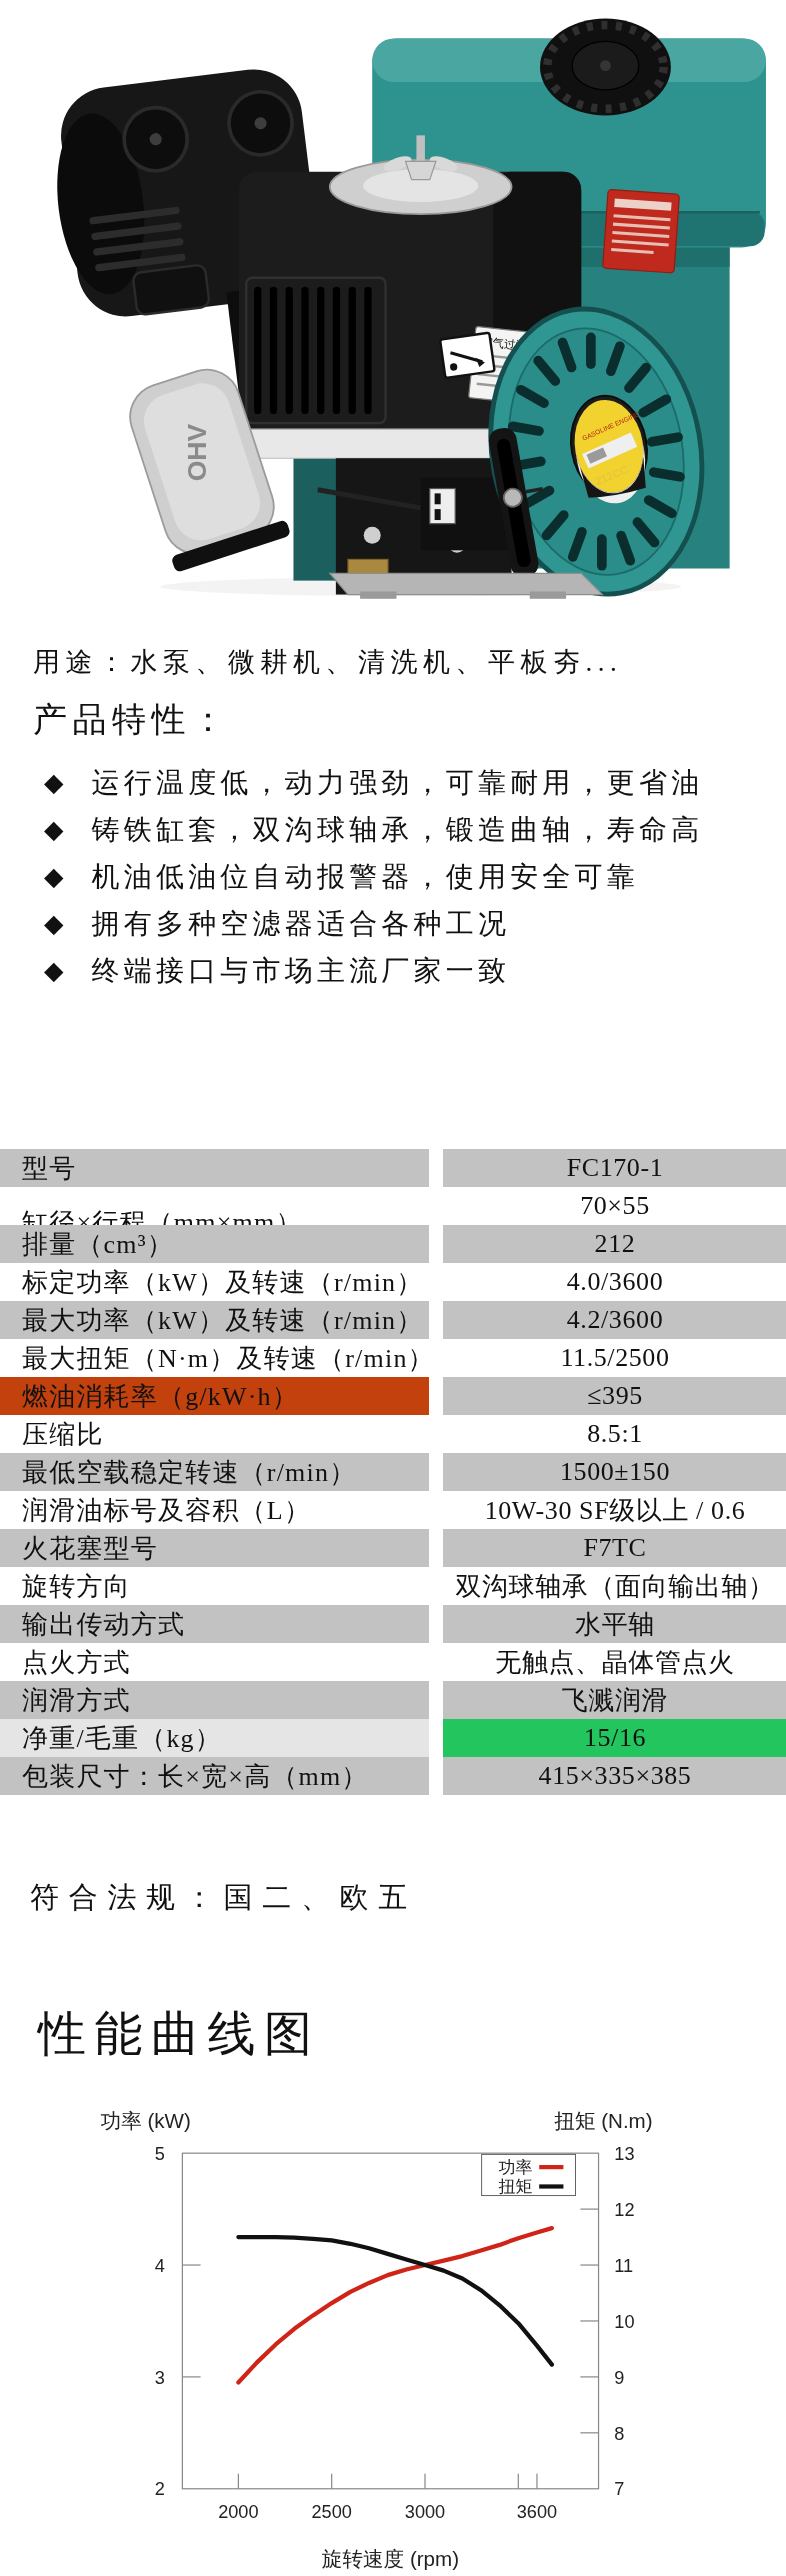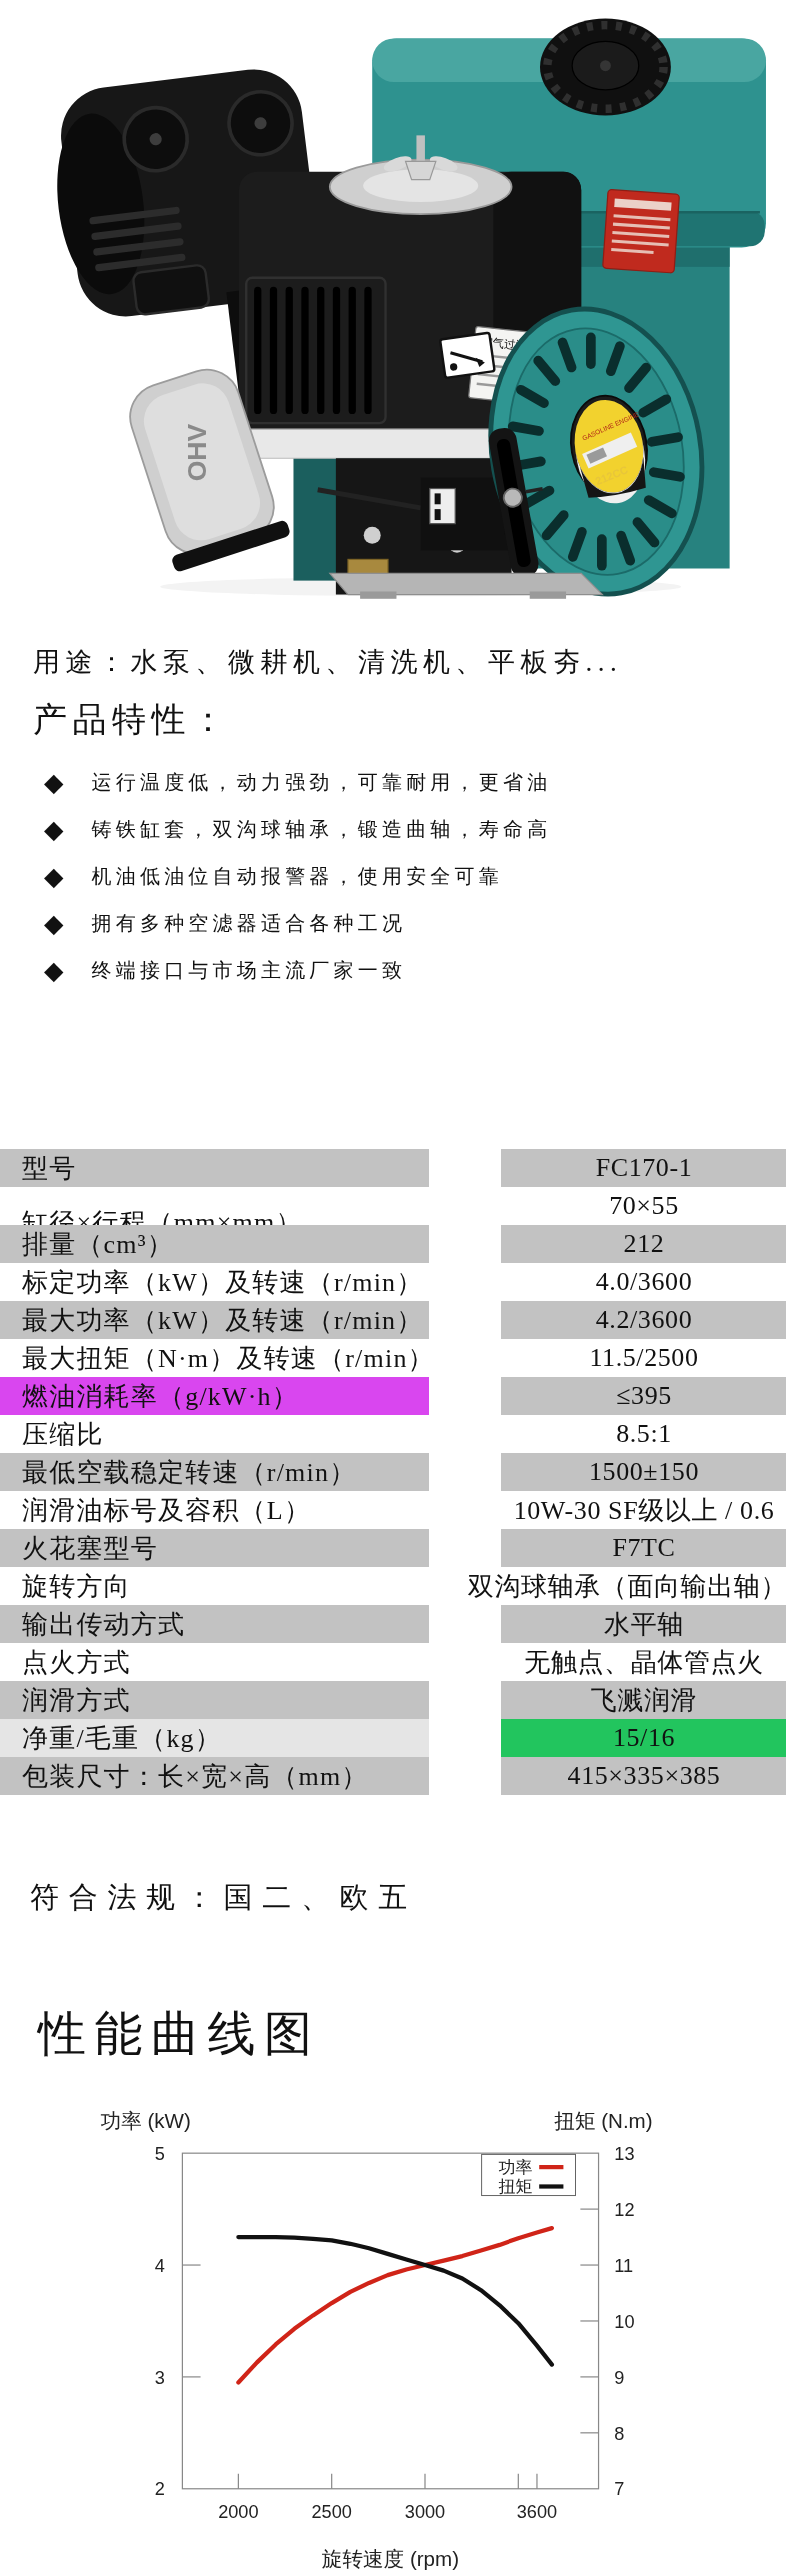--- a/index.html
+++ b/index.html
@@ -5,24 +5,24 @@
   html,body{margin:0;padding:0;background:#ffffff;}
   .page{position:relative;width:787px;height:2576px;background:#fff;overflow:hidden;
         font-family:"Liberation Serif","DejaVu Serif",serif;color:#111;}
   .photo{position:absolute;left:33px;top:11px;width:736px;height:591px;}
   .usage{position:absolute;left:33px;top:644px;font-size:27px;letter-spacing:5.5px;white-space:nowrap;}
   .features-title{position:absolute;left:33px;top:697px;font-size:34px;letter-spacing:5.5px;}
   .features{position:absolute;left:44px;top:759px;margin:0;padding:0;list-style:none;}
   .features li{height:47px;display:flex;align-items:center;}
   .features .diamond{font-size:25.4px;line-height:1;margin-right:28px;color:#111;
         font-family:"DejaVu Sans","Liberation Sans",sans-serif;}
-  .features .ftext{font-size:20px;letter-spacing:4.2px;white-space:nowrap;}
+  .features .ftext{font-size:28px;letter-spacing:4.2px;white-space:nowrap;}
   .specs-title{position:absolute;left:24px;top:1061px;margin:0;font-size:48px;font-weight:400;letter-spacing:8.5px;}
   .specs-table{position:absolute;left:0;top:1149px;width:787px;}
-  .srow{display:flex;height:38px;gap:29px;}
+  .srow{display:flex;height:38px;}
   .scell-l{width:407px;padding-left:22px;display:flex;align-items:center;
         font-size:26px;letter-spacing:1.2px;white-space:nowrap;}
   .sgap{width:14px;}
   .scell-r{flex:1;display:flex;align-items:center;justify-content:center;
         font-size:26px;letter-spacing:0.6px;white-space:nowrap;}
   .compliance{position:absolute;left:30px;top:1878px;font-size:29px;letter-spacing:9.7px;}
   .curve-title{position:absolute;left:22px;top:1986px;margin:16px;font-size:48px;font-weight:400;letter-spacing:8.5px;}
   .chart{position:absolute;left:0;top:2072px;}
   .chart text{font-family:"Liberation Sans","DejaVu Sans",sans-serif;fill:#222;}
   .chart .axis-title{font-size:34px;}
@@ -239,21 +239,21 @@
         <div class="scell-l" style="background: rgb(194, 194, 194);">最大功率（kW）及转速（r/min）</div>
         <div class="sgap"></div>
         <div class="scell-r" style="background: rgb(194, 194, 194);">4.2/3600</div>
       </div>
       <div class="srow">
         <div class="scell-l" style="background: rgb(255, 255, 255);">最大扭矩（N·m）及转速（r/min）</div>
         <div class="sgap"></div>
         <div class="scell-r" style="background: rgb(255, 255, 255);">11.5/2500</div>
       </div>
       <div class="srow">
-        <div class="scell-l" style="background: #d946ef;">燃油消耗率（g/kW·h）</div>
+        <div class="scell-l" style="background: #c2410c;">燃油消耗率（g/kW·h）</div>
         <div class="sgap"></div>
         <div class="scell-r" style="background: rgb(194, 194, 194);">≤395</div>
       </div>
       <div class="srow">
         <div class="scell-l" style="background: rgb(255, 255, 255);">压缩比</div>
         <div class="sgap"></div>
         <div class="scell-r" style="background: rgb(255, 255, 255);">8.5:1</div>
       </div>
       <div class="srow">
         <div class="scell-l" style="background: rgb(194, 194, 194);">最低空载稳定转速（r/min）</div>

